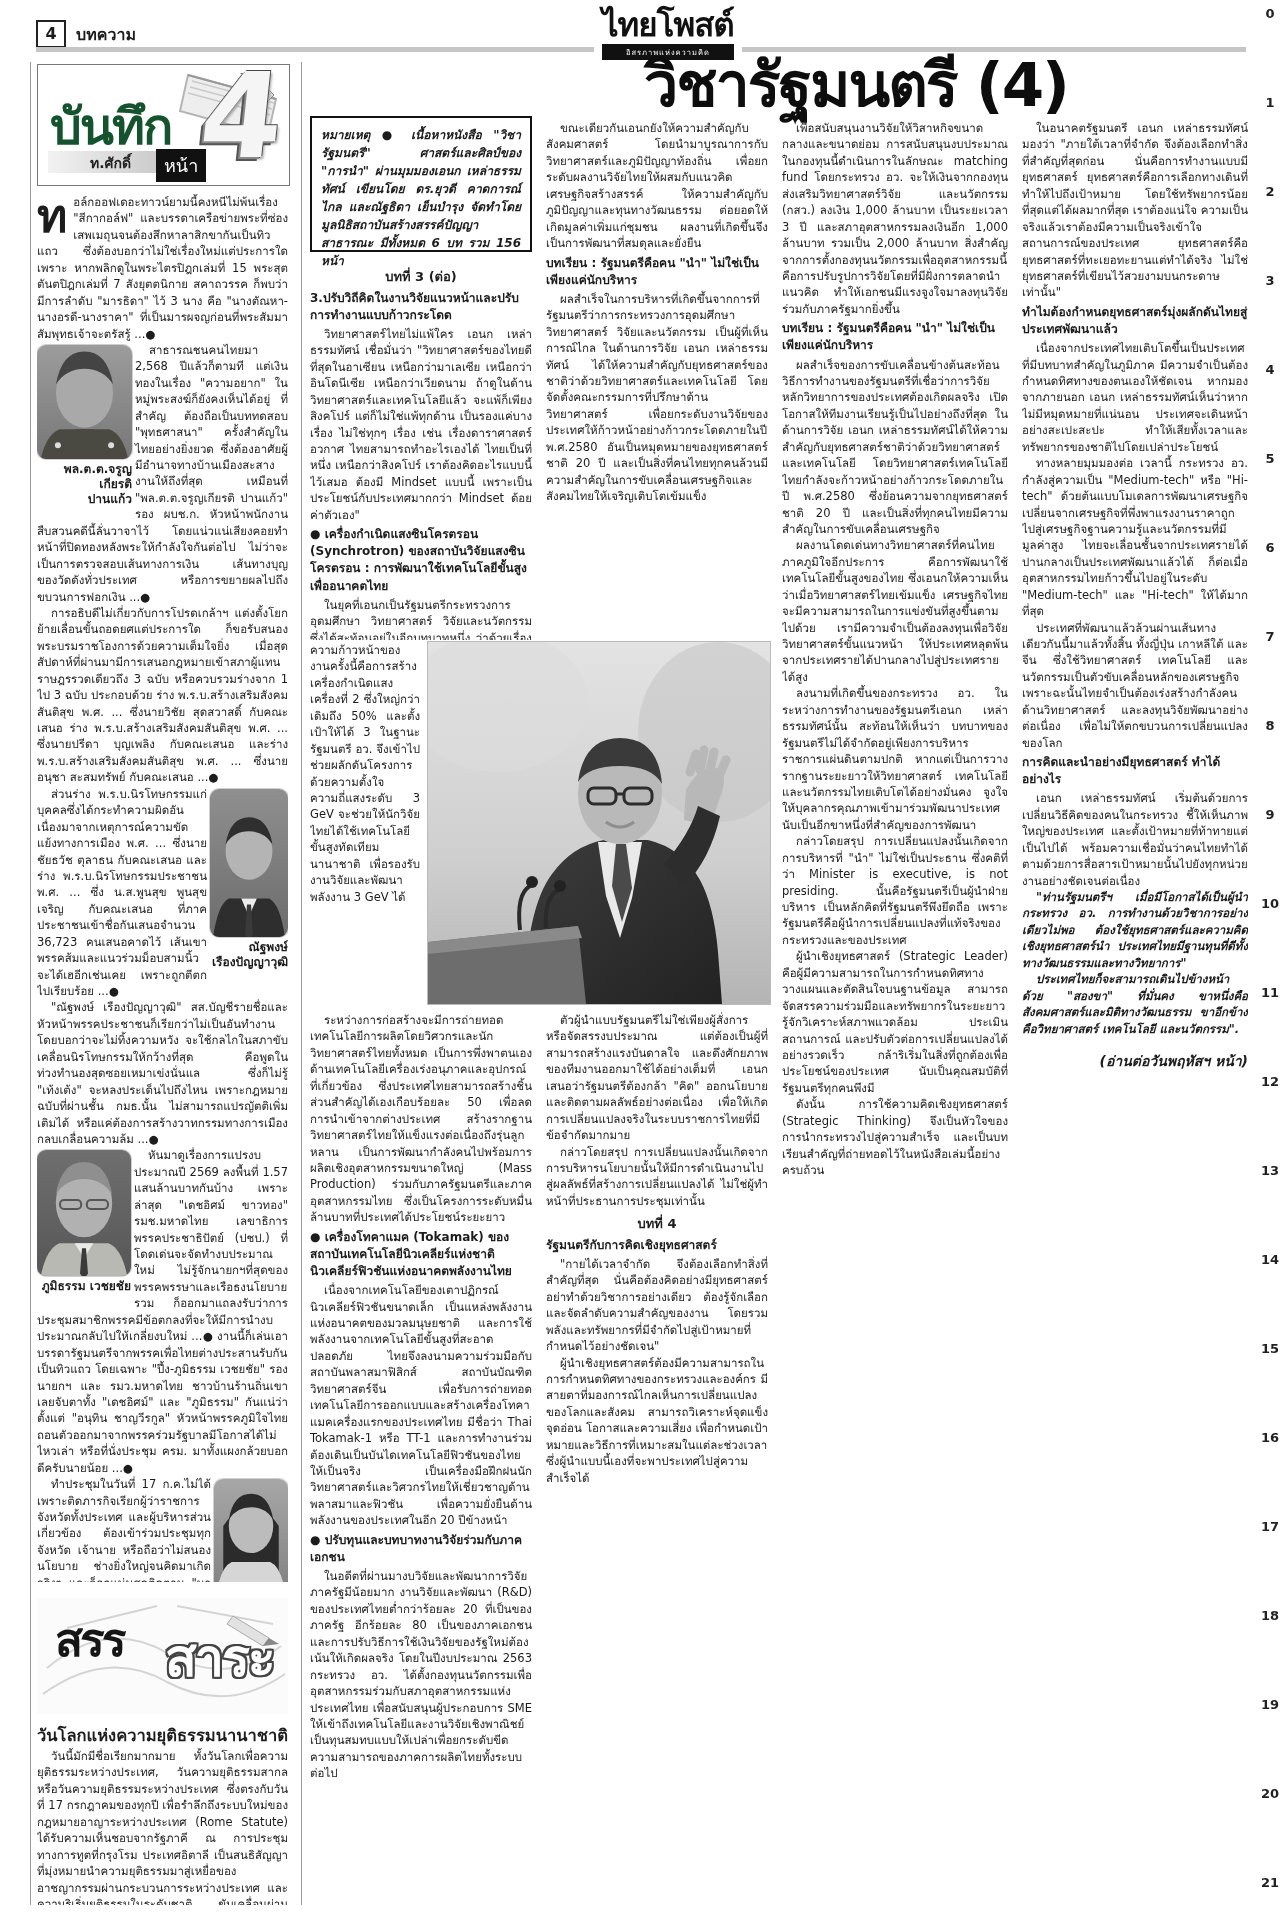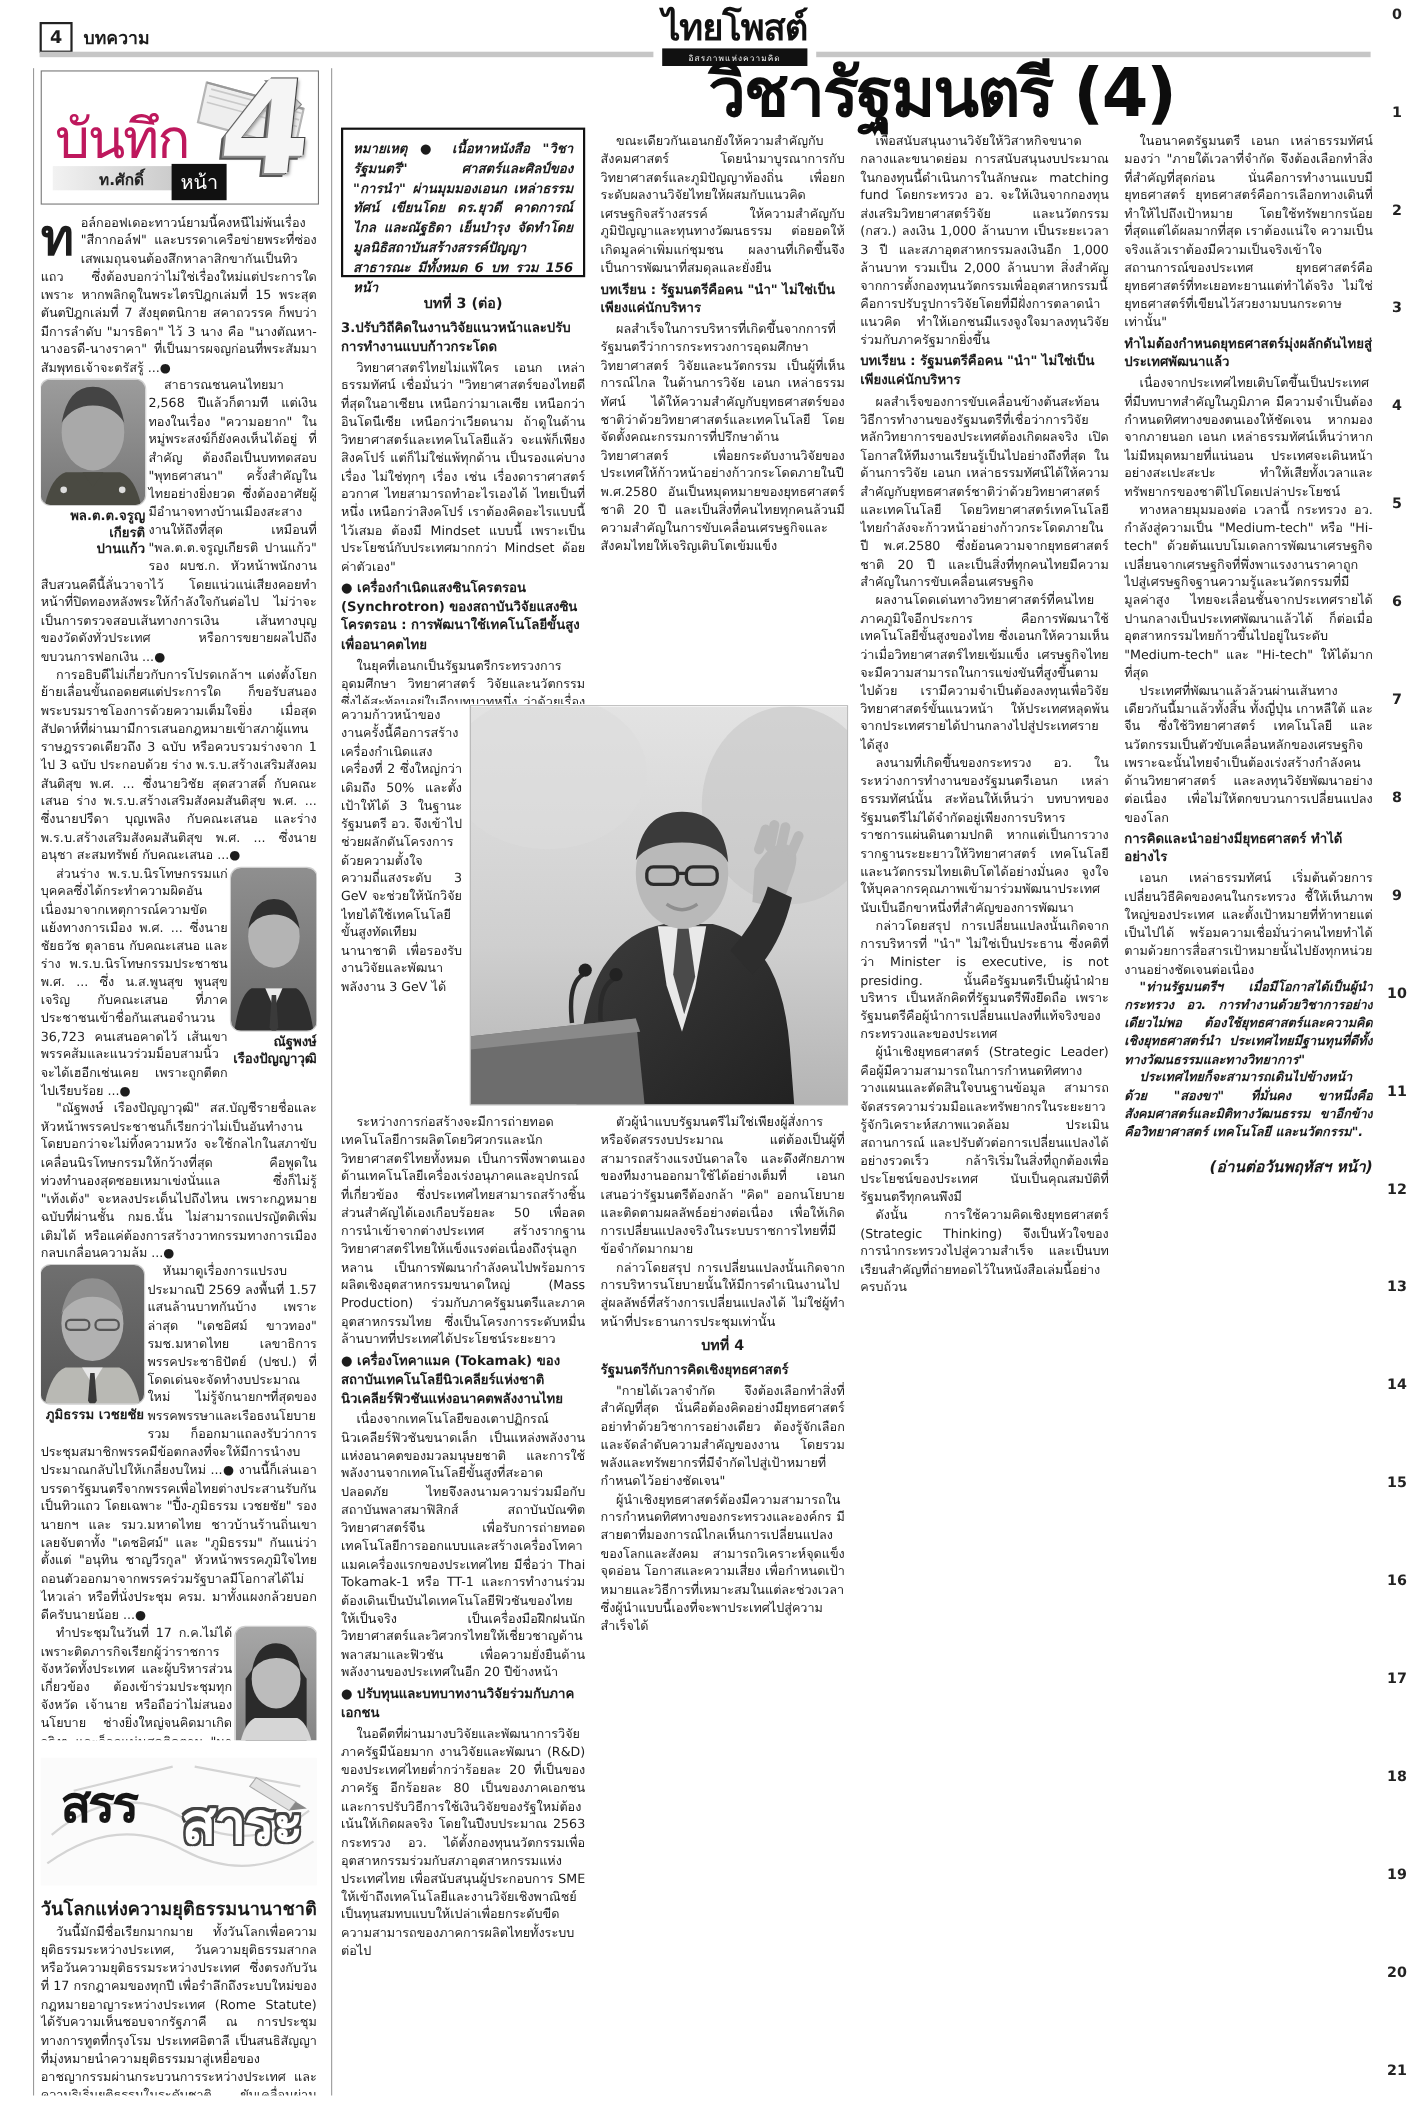--- a/index.html
+++ b/index.html
@@ -20,22 +20,22 @@
     padding:2px 3px;margin-top:1px;letter-spacing:1px;}
   .headline{left:420px;top:54px;width:648px;font-size:61px;font-weight:900;
     text-align:right;letter-spacing:-2px;color:#0d0d0d;line-height:1.0;}
   
   .vrule{width:1px;background:#9a9a9a;}
   
   .ruler-num{position:absolute;left:1258px;width:24px;text-align:center;
     font-size:13px;font-weight:bold;color:#222;}
   
   .banterk-box{left:37px;top:64px;width:251px;height:120px;border:1px solid #777;background:#fff;overflow:hidden;}
-  .banterk-title{position:absolute;left:12px;top:22px;font-size:50px;font-weight:400;
-    letter-spacing:-2px;color:#be185d;}
+  .banterk-title{position:absolute;left:12px;top:22px;font-size:50px;font-weight:700;
+    letter-spacing:-2px;color:#14532d;}
   .banterk-strip{position:absolute;left:10px;top:86px;width:150px;height:22px;
     background:linear-gradient(90deg,#f2f2f2,#bdbdbd);}
   .banterk-author{position:absolute;left:52px;top:87px;font-size:14px;font-weight:bold;color:#222;}
   .banterk-page-word{position:absolute;left:118px;top:84px;background:#111;color:#ffffff;
     font-size:18px;font-weight:normal;padding:2px 8px;}
   .banterk-four{position:absolute;right:6px;top:-8px;font-size:118px;font-weight:900;
     color:#f5f5f5;text-shadow:-2px 2px 0 #888,-4px 4px 0 #555,1px -1px 0 #444,-1px 1px 0 #444,2px 2px 3px #999;
     transform:skewX(-6deg);line-height:1;}
   
   .textcol{overflow:hidden;text-align:justify;font-size:11.5px;line-height:1.43;}

